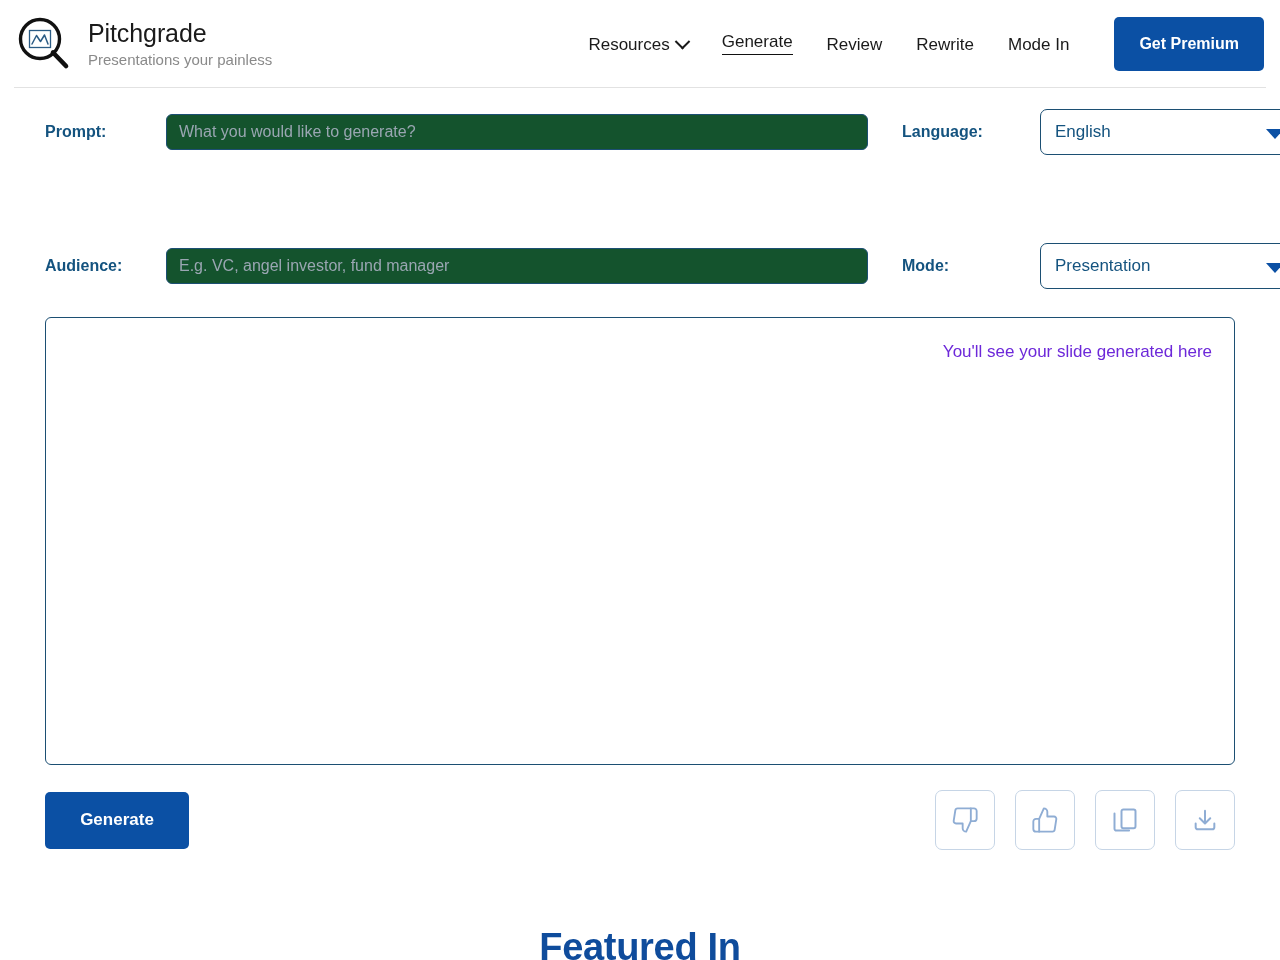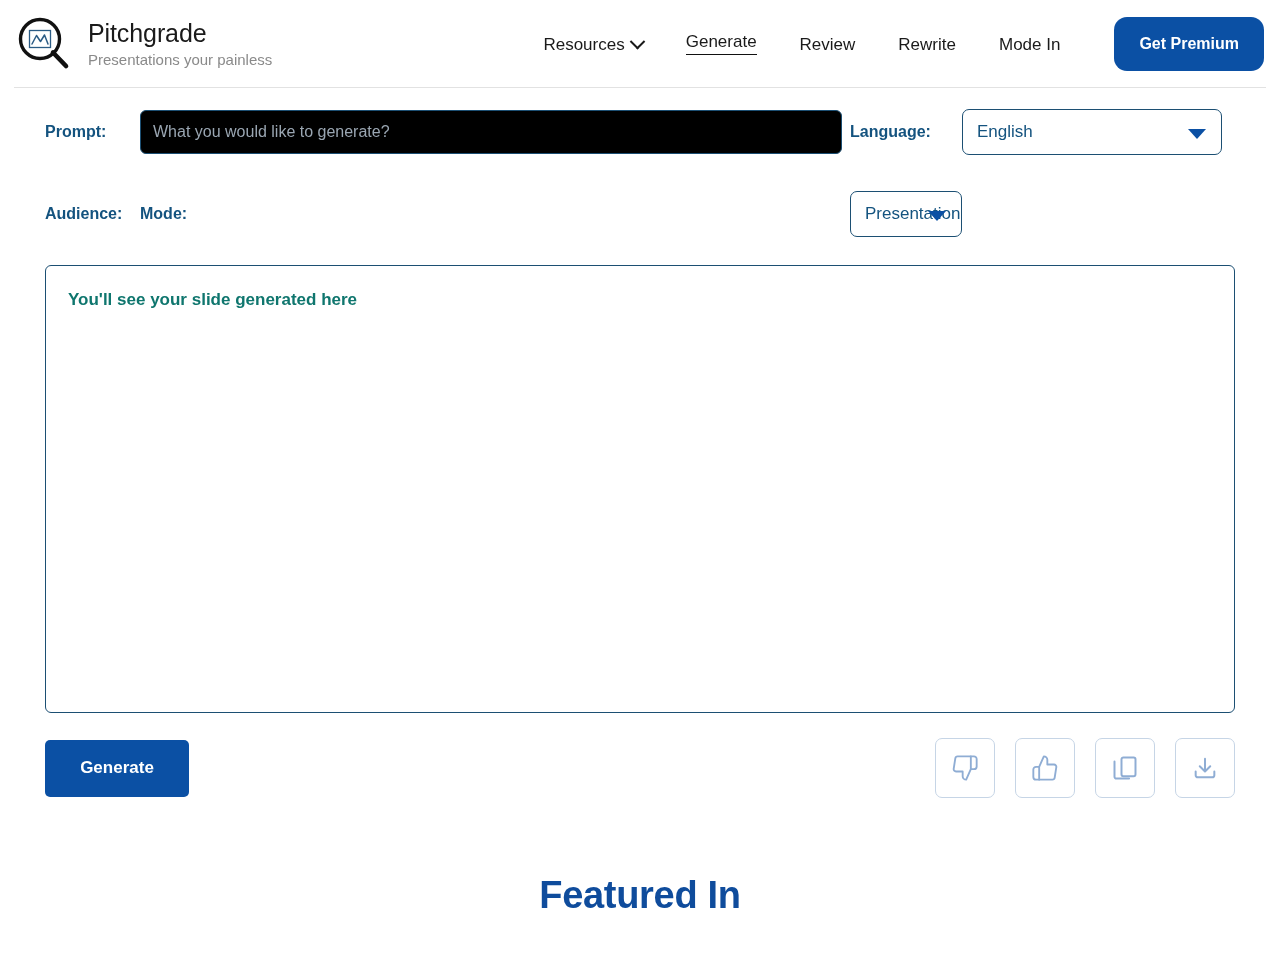--- a/index.html
+++ b/index.html
@@ -57,21 +57,21 @@
     color: #8a8a8a;
     font-weight: 400;
     line-height: 1.3;
     margin-top: 2px;
   }
 
   .nav {
     margin-left: auto;
     display: flex;
     align-items: center;
-    gap: 17px;
+    gap: 8px;
   }
   .nav-item {
     font-size: 17px;
     color: #1a1a1a;
     padding: 0 13px;
     text-decoration: none;
     white-space: nowrap;
     display: flex;
     align-items: center;
     gap: 7px;
@@ -90,54 +90,55 @@
     border-bottom: 2px solid #1a1a1a;
     transform: rotate(45deg) translate(-2px,-2px);
   }
   .btn-premium {
     margin-left: 24px;
     background: #0b50a4;
     color: #ffffff;
     font-size: 16px;
     font-weight: 700;
     border: none;
-    border-radius: 13px;
+    border-radius: 5px;
     height: 54px;
     padding: 0 25px;
     cursor: pointer;
     font-family: inherit;
     white-space: nowrap;
   }
 
   
   .main {
     padding: 0 45px;
   }
 
   .form-grid {
     display: grid;
     grid-template-columns: 95px 710px 112px 260px;
     column-gap: 0;
     row-gap: 0;
     align-items: center;
     padding-top: 21px;
+    gap: 26px;
   }
   .f-label {
     font-size: 16px;
     font-weight: 700;
     color: #14537f;
     line-height: 1;
   }
   .f-label.right { padding-left: 0; }
 
   .field {
-    height: 44px;
+    height: 36px;
     border: 1.4px solid #1c4f73;
     border-radius: 6px;
-    background: #000000;
+    background: #14532d;
     display: flex;
     align-items: center;
     padding: 0 12px;
     margin-right: 8px;
   }
   .field .ph {
     font-size: 16px;
     color: #9aa6b2;
     font-weight: 400;
   }
@@ -173,22 +174,23 @@
   .slide-box {
     margin-top: 28px;
     height: 448px;
     border: 1.4px solid #1c4f73;
     border-radius: 6px;
     background: #fff;
     padding: 24px 22px;
   }
   .slide-ph {
     font-size: 17px;
-    font-weight: 700;
-    color: #0f766e;
+    font-weight: 400;
+    color: #6d28d9;
+    text-align: right;
   }
 
   
   .actions {
     margin-top: 25px;
     display: flex;
     align-items: center;
   }
   .btn-generate {
     background: #0b50a4;
@@ -283,20 +285,23 @@
     </div>
     <div class="f-label right">Language:</div>
     <div class="select">
       <span class="val">English</span>
       <span class="caret"></span>
     </div>
 
     <div class="row-gap"></div>
 
     <div class="f-label">Audience:</div>
+    <div class="field">
+      <span class="ph">E.g. VC, angel investor, fund manager</span>
+    </div>
     <div class="f-label right">Mode:</div>
     <div class="select">
       <span class="val">Presentation</span>
       <span class="caret"></span>
     </div>
   </div>
 
   <div class="slide-box">
     <div class="slide-ph">You'll see your slide generated here</div>
   </div>

